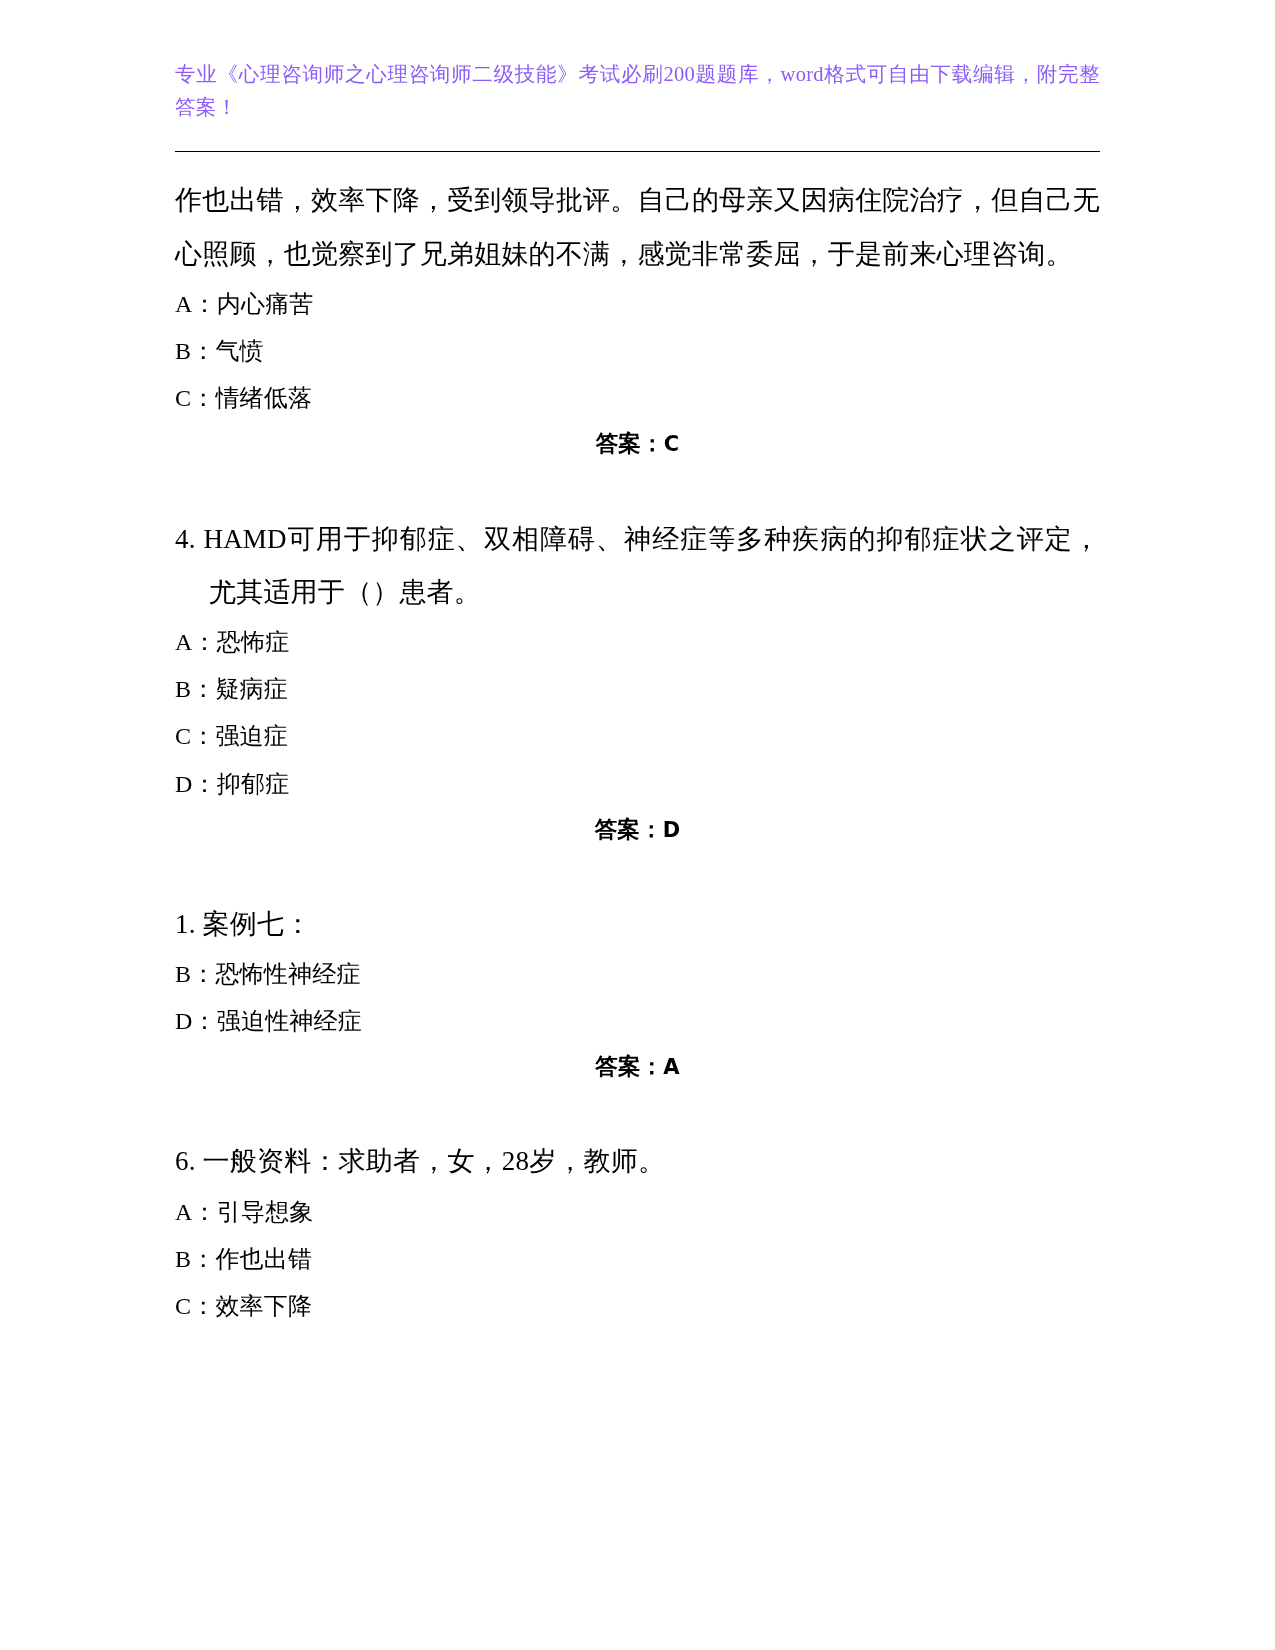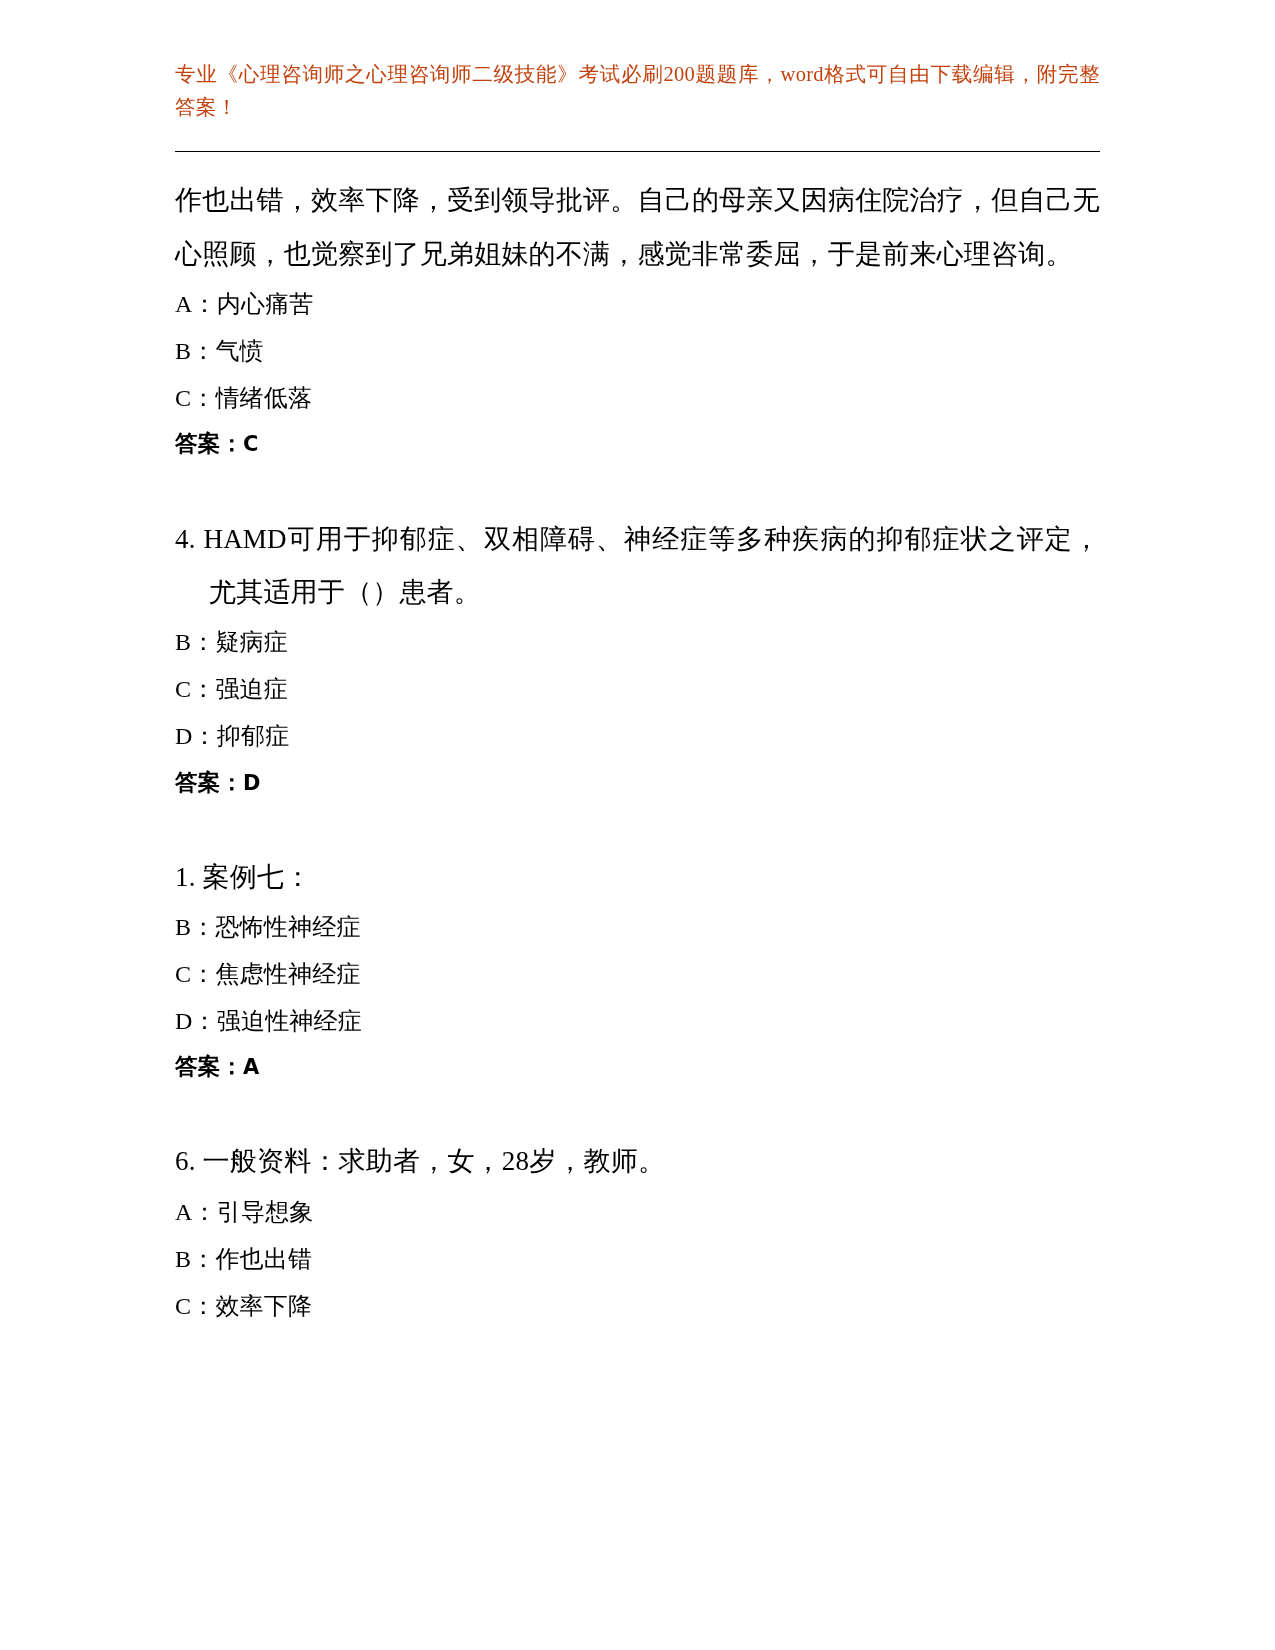--- a/index.html
+++ b/index.html
@@ -18,21 +18,21 @@
     box-sizing: border-box;
     width: 1275px;
     height: 1650px;
     padding: 58px 175px 0 175px;
   }
   .header {
     font-size: 20.5px;
     line-height: 1.62;
     letter-spacing: 0.3px;
     text-align: justify;
-    color: #c2410c;
+    color: #8b5cf6;
   }
   .rule {
     margin-top: 27px;
     border: 0;
     border-top: 1.6px solid #000;
     width: 100%;
   }
   .body {
     margin-top: 22px;
   }
@@ -53,20 +53,21 @@
     line-height: 1.96;
     margin: 0;
     letter-spacing: 0.2px;
   }
   .answer {
     font-size: 22.5px;
     line-height: 1.96;
     margin: 0;
     font-weight: bold;
     letter-spacing: 0.2px;
+    text-align: center;
   }
   .answer .val {
     font-family: "DejaVu Sans", sans-serif;
     font-weight: bold;
     font-size: 21px;
   }
   .qgap {
     height: 46px;
   }
 </style>
@@ -84,30 +85,30 @@
     <p class="para">作也出错，效率下降，受到领导批评。自己的母亲又因病住院治疗，但自己无心照顾，也觉察到了兄弟姐妹的不满，感觉非常委屈，于是前来心理咨询。</p>
 
     <p class="opt">A：内心痛苦</p>
     <p class="opt">B：气愤</p>
     <p class="opt">C：情绪低落</p>
     <p class="answer"><span>答案：</span><span class="val">C</span></p>
 
     <div class="qgap"></div>
 
     <p class="para hang">4. HAMD可用于抑郁症、双相障碍、神经症等多种疾病的抑郁症状之评定，尤其适用于（）患者。</p>
+    <p class="opt">A：恐怖症</p>
     <p class="opt">B：疑病症</p>
     <p class="opt">C：强迫症</p>
     <p class="opt">D：抑郁症</p>
     <p class="answer"><span>答案：</span><span class="val">D</span></p>
 
     <div class="qgap"></div>
 
     <p class="para hang">1. 案例七：</p>
     <p class="opt">B：恐怖性神经症</p>
-    <p class="opt">C：焦虑性神经症</p>
     <p class="opt">D：强迫性神经症</p>
     <p class="answer"><span>答案：</span><span class="val">A</span></p>
 
     <div class="qgap"></div>
 
     <p class="para hang">6. 一般资料：求助者，女，28岁，教师。</p>
     <p class="opt">A：引导想象</p>
     <p class="opt">B：作也出错</p>
     <p class="opt">C：效率下降</p>
 

